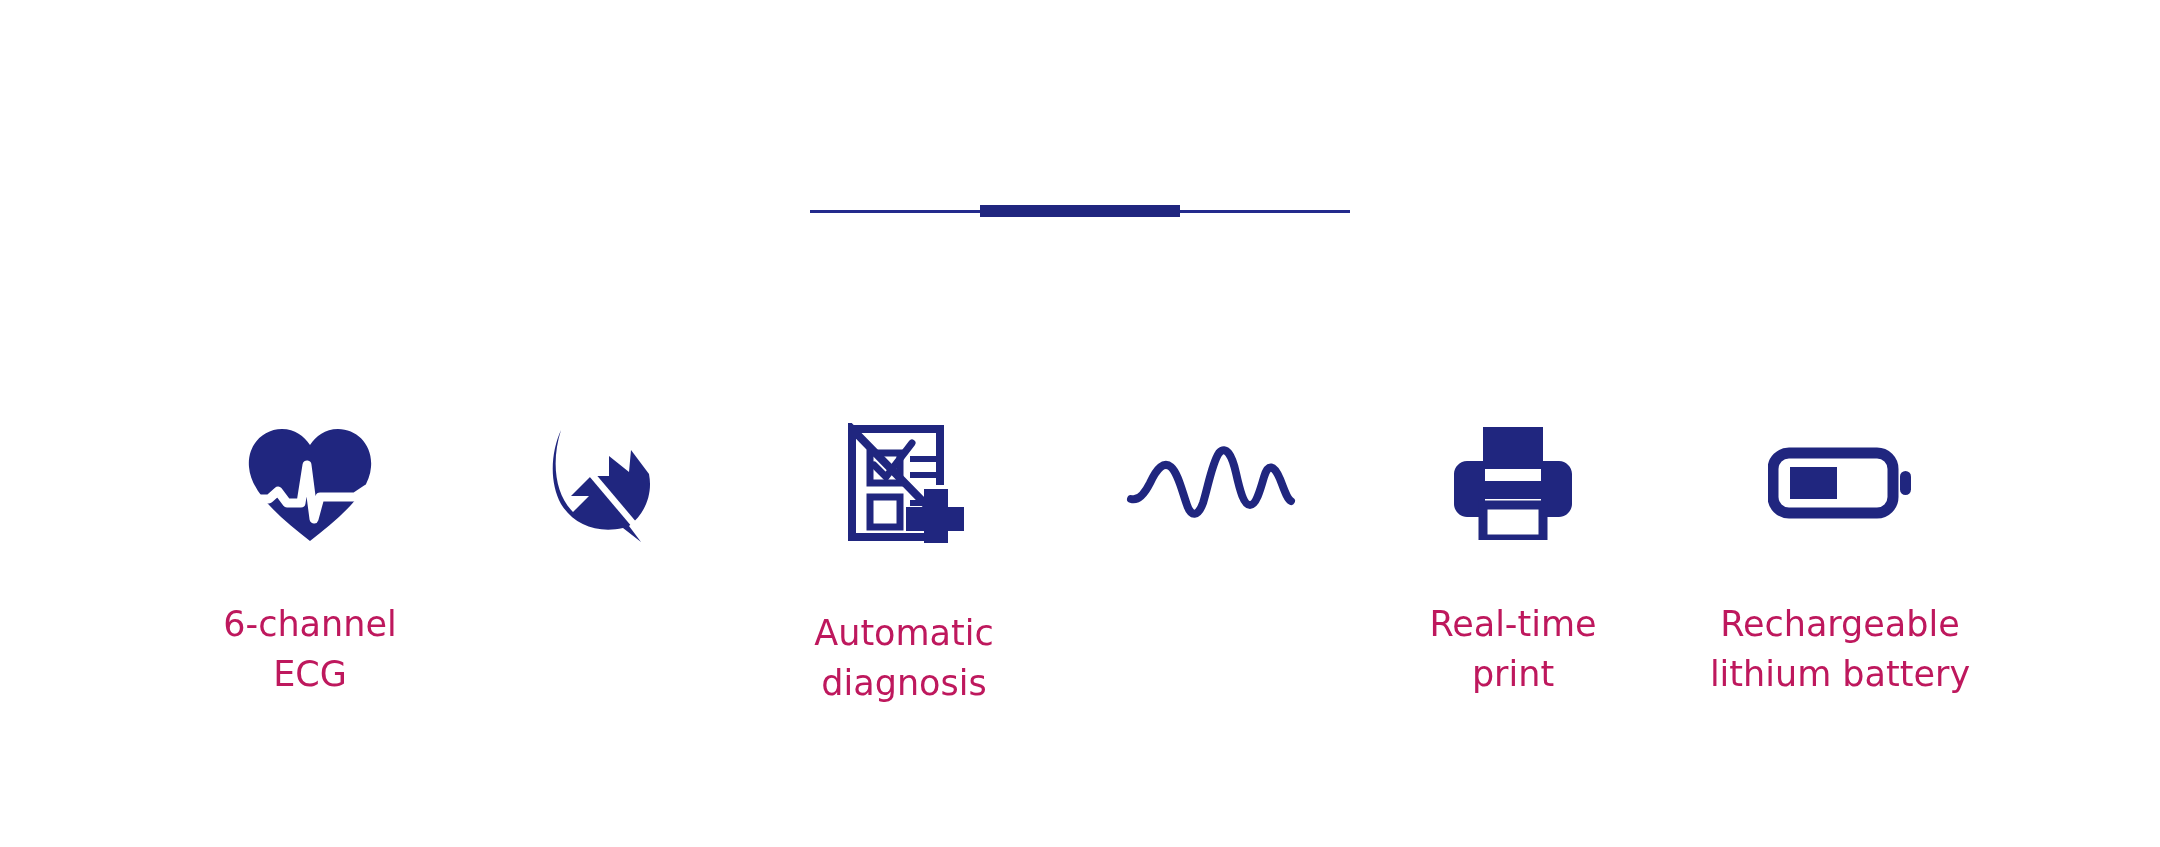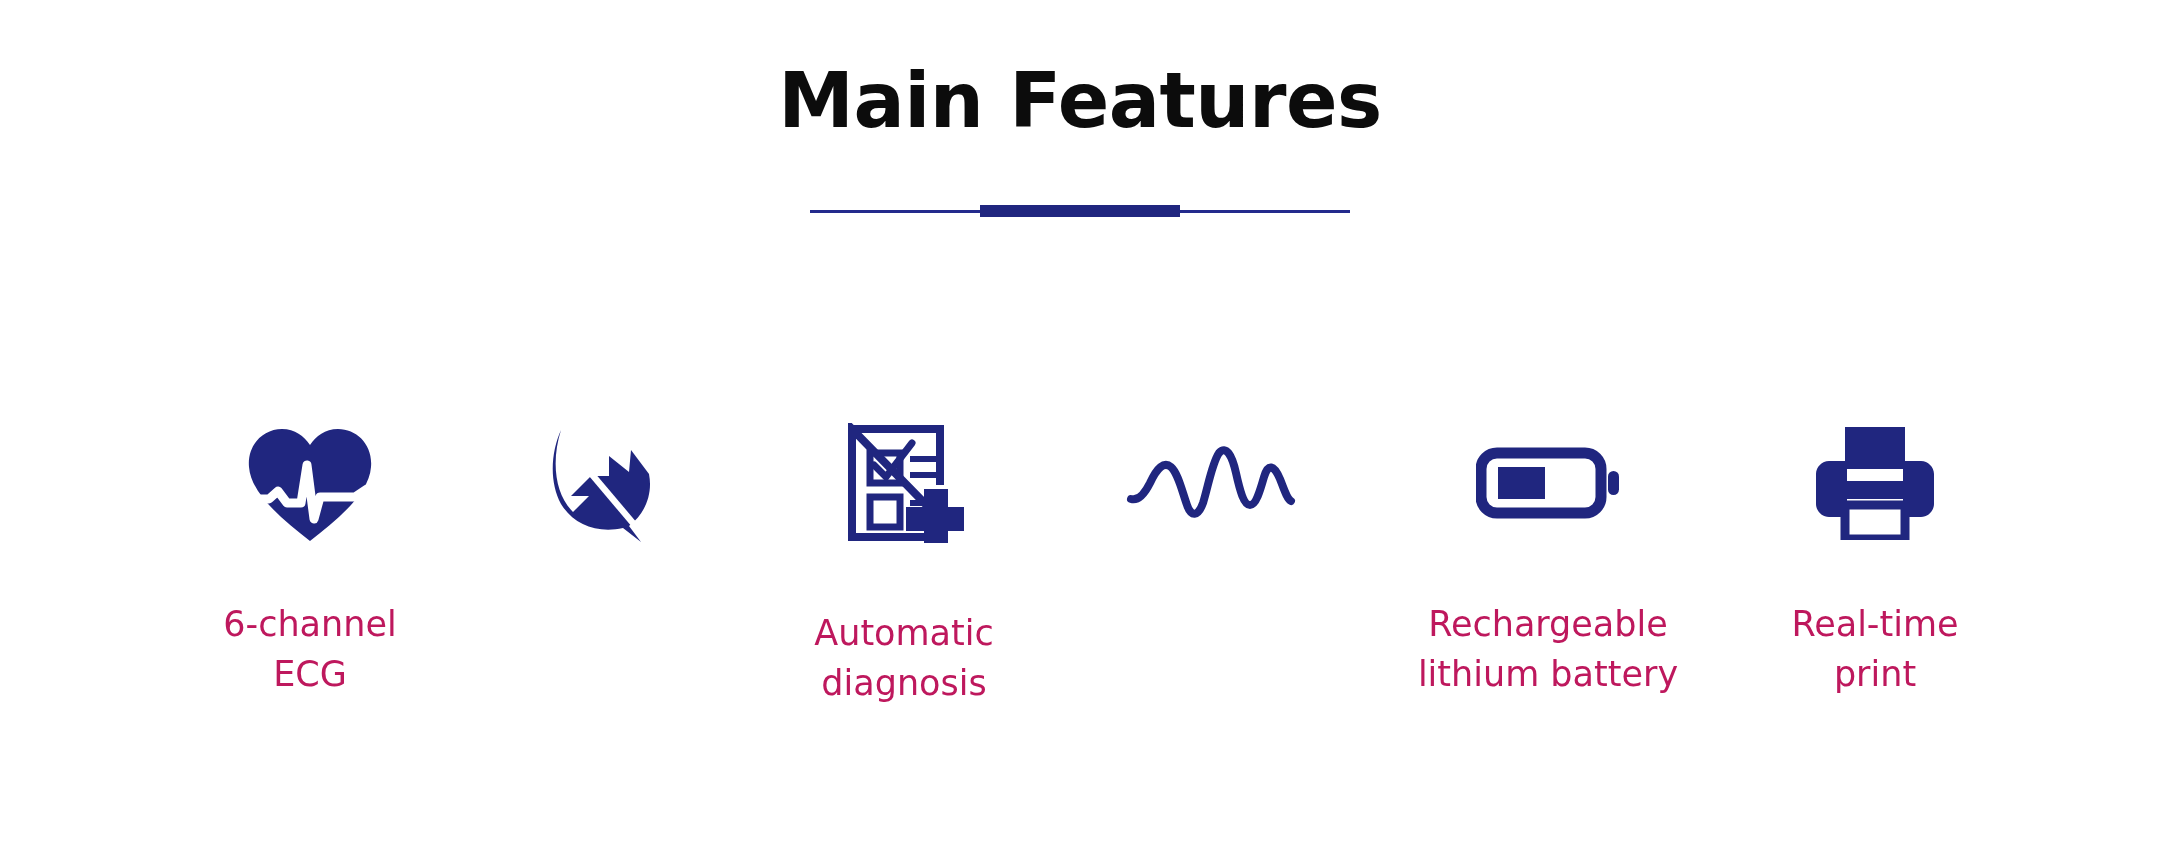--- a/index.html
+++ b/index.html
@@ -109,23 +109,20 @@
   .f-2 { width: 260px; gap: 9px; }
   .f-3 { width: 270px; }
   .f-4 { width: 250px; }
   .f-5 { width: 320px; }
 </style>
 </head>
 <body>
 
 <div class="page">
 
-  <div class="heading-block">
-    <h1 class="page-title">Main Features</h1>
-  </div>
 
   <div class="divider-wrap">
     <div class="divider-line"></div>
     <div class="divider-center"></div>
   </div>
 
   <div class="features-row">
 
     <div class="feature f-0">
       <div class="feature-icon">
@@ -163,38 +160,38 @@
     </div>
 
     <div class="feature f-3">
       <div class="feature-icon">
         <svg width="170" height="80" viewBox="0 0 170 80" aria-hidden="true">
           <path fill="none" stroke="#20267f" stroke-width="8" stroke-linecap="round" stroke-linejoin="round" d="M5 56 C12 58 18 52 24 40 C31 25 38 18 45 24 C52 30 56 48 61 62 C65 74 72 74 77 60 C82 44 86 20 93 10 C100 2 106 12 110 30 C114 48 118 62 124 62 C130 62 134 48 138 34 C142 20 148 22 154 36 C158 46 161 56 165 58"></path>
         </svg>
       </div>
     </div>
 
+    <div class="feature f-4">
+      <div class="feature-icon">
+        <svg width="120" height="115" viewBox="0 0 120 115" aria-hidden="true">
+          <rect x="30" y="2" width="60" height="42" fill="#20267f"></rect>
+          <path fill="#20267f" d="M14 36 H32 V56 H88 V36 H106 C113 36 119 42 119 49 V79 C119 86 113 92 106 92 H88 V74 H32 V92 H14 C7 92 1 86 1 79 V49 C1 42 7 36 14 36 Z"></path>
+          <rect x="30" y="80" width="60" height="34" fill="none" stroke="#20267f" stroke-width="9"></rect>
+        </svg>
+      </div>
+      <div class="feature-label">Real-time
+print</div>
+    </div>
+
     <div class="feature f-5">
       <div class="feature-icon">
         <svg width="145" height="80" viewBox="0 0 145 80" aria-hidden="true">
           <rect x="5" y="10" width="120" height="60" rx="16" ry="16" fill="none" stroke="#20267f" stroke-width="11"></rect>
           <rect x="22" y="24" width="47" height="32" fill="#20267f"></rect>
           <rect x="132" y="28" width="11" height="24" rx="5.5" ry="5.5" fill="#20267f"></rect>
         </svg>
       </div>
       <div class="feature-label">Rechargeable
 lithium battery</div>
     </div>
 
-    <div class="feature f-4">
-      <div class="feature-icon">
-        <svg width="120" height="115" viewBox="0 0 120 115" aria-hidden="true">
-          <rect x="30" y="2" width="60" height="42" fill="#20267f"></rect>
-          <path fill="#20267f" d="M14 36 H32 V56 H88 V36 H106 C113 36 119 42 119 49 V79 C119 86 113 92 106 92 H88 V74 H32 V92 H14 C7 92 1 86 1 79 V49 C1 42 7 36 14 36 Z"></path>
-          <rect x="30" y="80" width="60" height="34" fill="none" stroke="#20267f" stroke-width="9"></rect>
-        </svg>
-      </div>
-      <div class="feature-label">Real-time
-print</div>
-    </div>
-
   </div>
 </div>
 
 </body></html>

